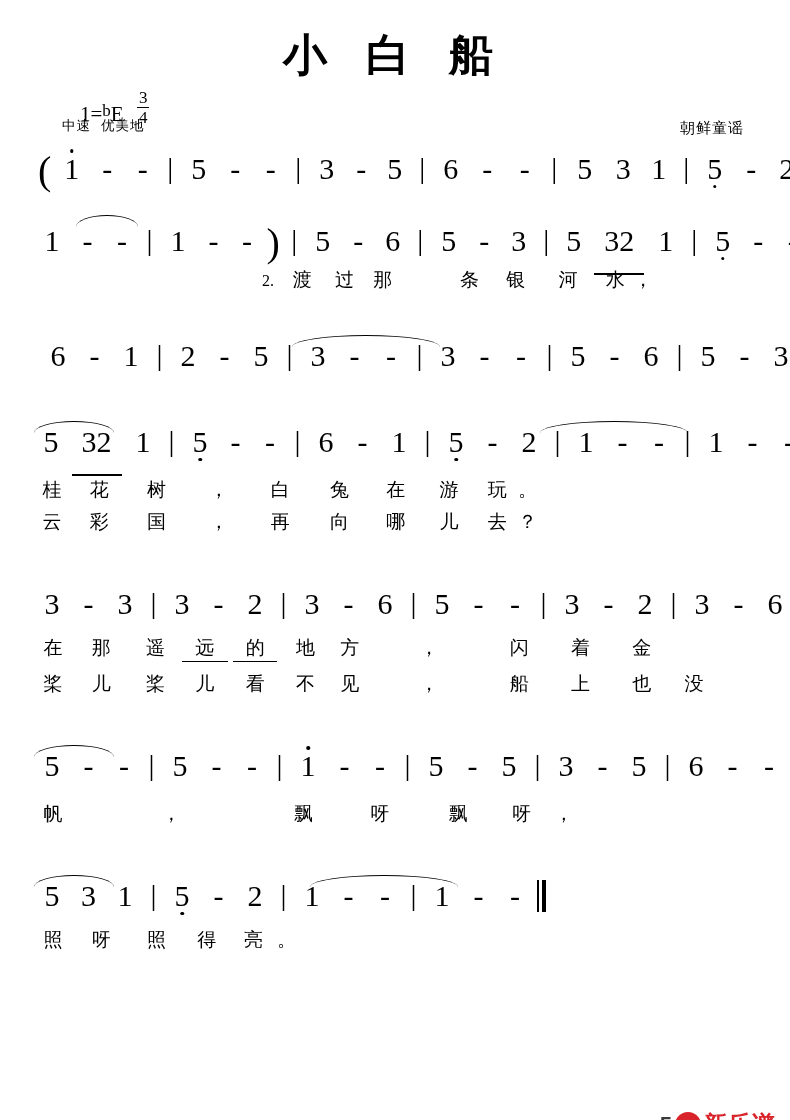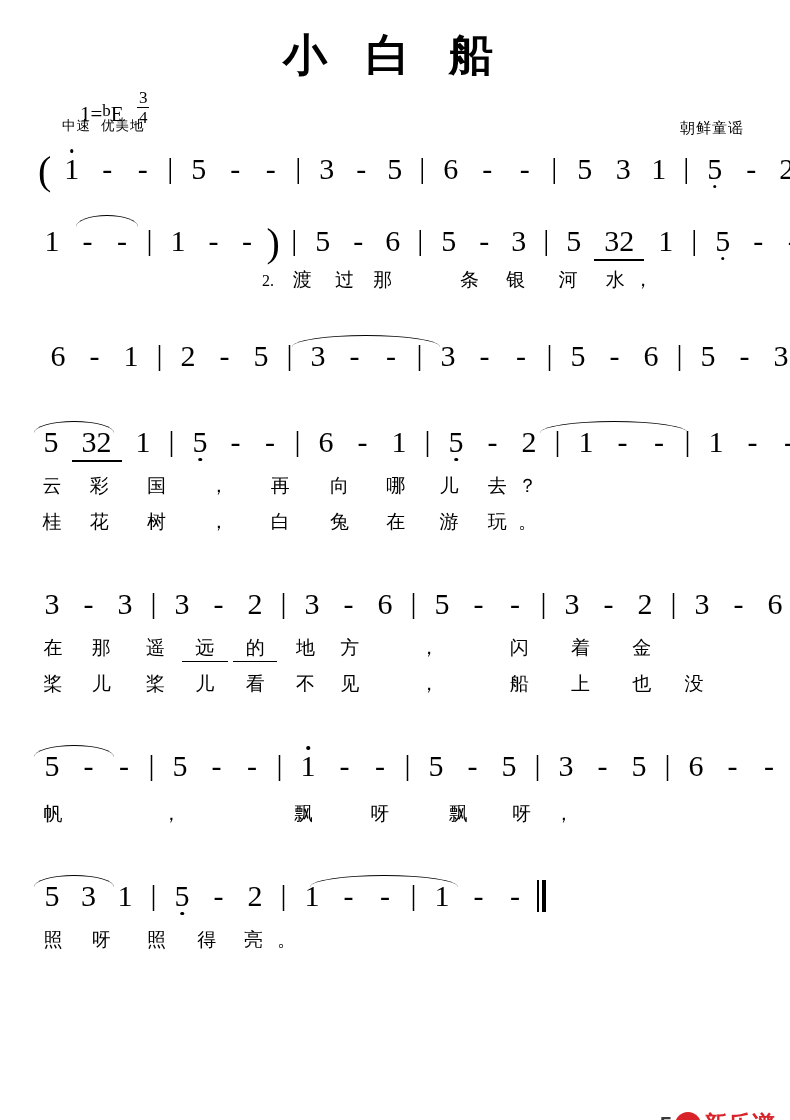--- a/index.html
+++ b/index.html
@@ -129,21 +129,21 @@
     left: 50%;
     top: -3px;
     transform: translateX(-50%);
     width: 3.5px;
     height: 3.5px;
     border-radius: 50%;
     background: #000;
   }
   .beam {
     border-bottom: 2.2px solid #000;
-    padding-bottom: 1px;
+    padding-bottom: 15px;
   }
   .lyrics {
     position: relative;
     height: 30px;
     white-space: nowrap;
     font-size: 19px;
     font-family: "Liberation Sans", sans-serif;
   }
   .lyrics .ly {
     display: inline-block;
@@ -377,43 +377,43 @@
       <span class="bar">|</span>
       <span class="n" style="width:28px">1</span>
       <span class="dash" style="width:30px">-</span>
       <span class="dash" style="width:28px">-</span>
       <span class="bar">|</span>
       <span class="n" style="width:28px">1</span>
       <span class="dash" style="width:30px">-</span>
       <span class="dash" style="width:28px">-</span>
       
     </div>
+    <div class="lyrics" style="padding-left:4px; margin-top:6px;">
+      <span class="ly" style="width:28px">桂</span>
+      <span class="ly" style="width:56px">花</span>
+      <span class="ly" style="width:48px">树</span>
+      <span class="ly" style="width:66px">，</span>
+      <span class="ly" style="width:46px">白</span>
+      <span class="ly" style="width:62px">兔</span>
+      <span class="ly" style="width:40px">在</span>
+      <span class="ly" style="width:56px">游</span>
+      <span class="ly" style="width:30px">玩</span>
+      <span class="ly" style="width:20px">。</span>
+    </div>
     <div class="lyrics" style="padding-left:4px; margin-top:2px;">
       <span class="ly" style="width:28px">云</span>
       <span class="ly" style="width:56px">彩</span>
       <span class="ly" style="width:48px">国</span>
       <span class="ly" style="width:66px">，</span>
       <span class="ly" style="width:46px">再</span>
       <span class="ly" style="width:62px">向</span>
       <span class="ly" style="width:40px">哪</span>
       <span class="ly" style="width:56px">儿</span>
       <span class="ly" style="width:30px">去</span>
       <span class="ly" style="width:20px">？</span>
-    </div>
-    <div class="lyrics" style="padding-left:4px; margin-top:6px;">
-      <span class="ly" style="width:28px">桂</span>
-      <span class="ly" style="width:56px">花</span>
-      <span class="ly" style="width:48px">树</span>
-      <span class="ly" style="width:66px">，</span>
-      <span class="ly" style="width:46px">白</span>
-      <span class="ly" style="width:62px">兔</span>
-      <span class="ly" style="width:40px">在</span>
-      <span class="ly" style="width:56px">游</span>
-      <span class="ly" style="width:30px">玩</span>
-      <span class="ly" style="width:20px">。</span>
     </div>
   </div>
 
   <div class="system" style="margin-top:48px;">
     <div class="notes" style="padding-left:4px;">
       <span class="n" style="width:28px">3</span>
       <span class="dash" style="width:30px">-</span>
       <span class="n" style="width:28px">3</span>
       <span class="bar">|</span>
       <span class="n" style="width:28px">3</span>

